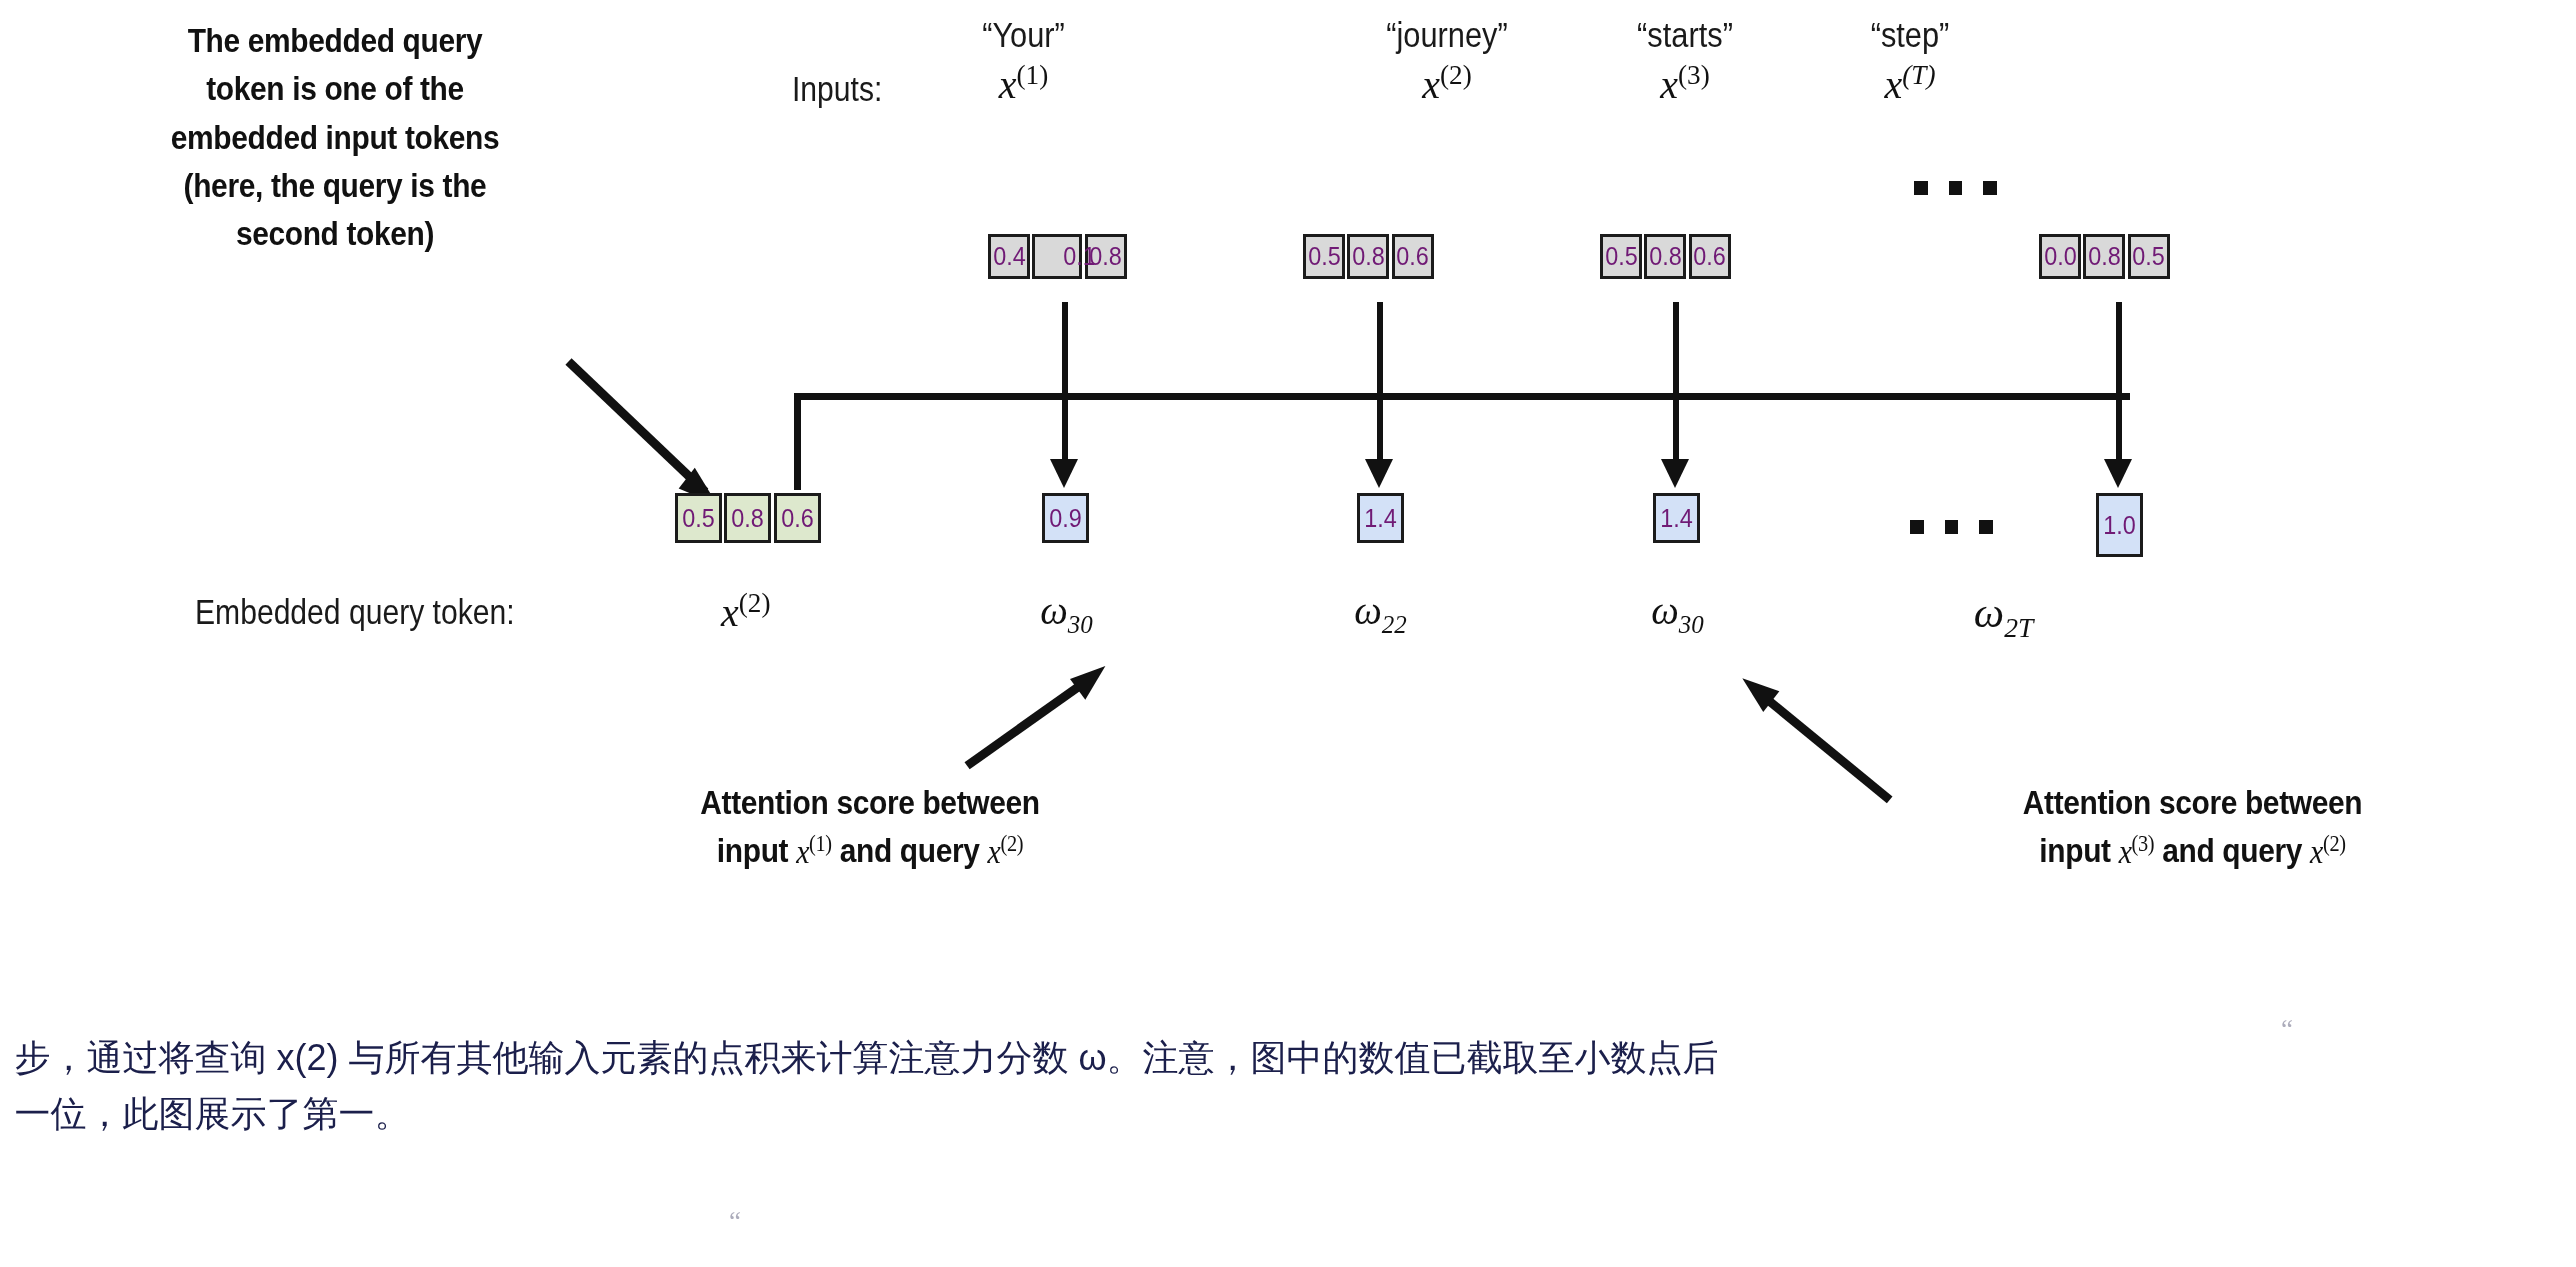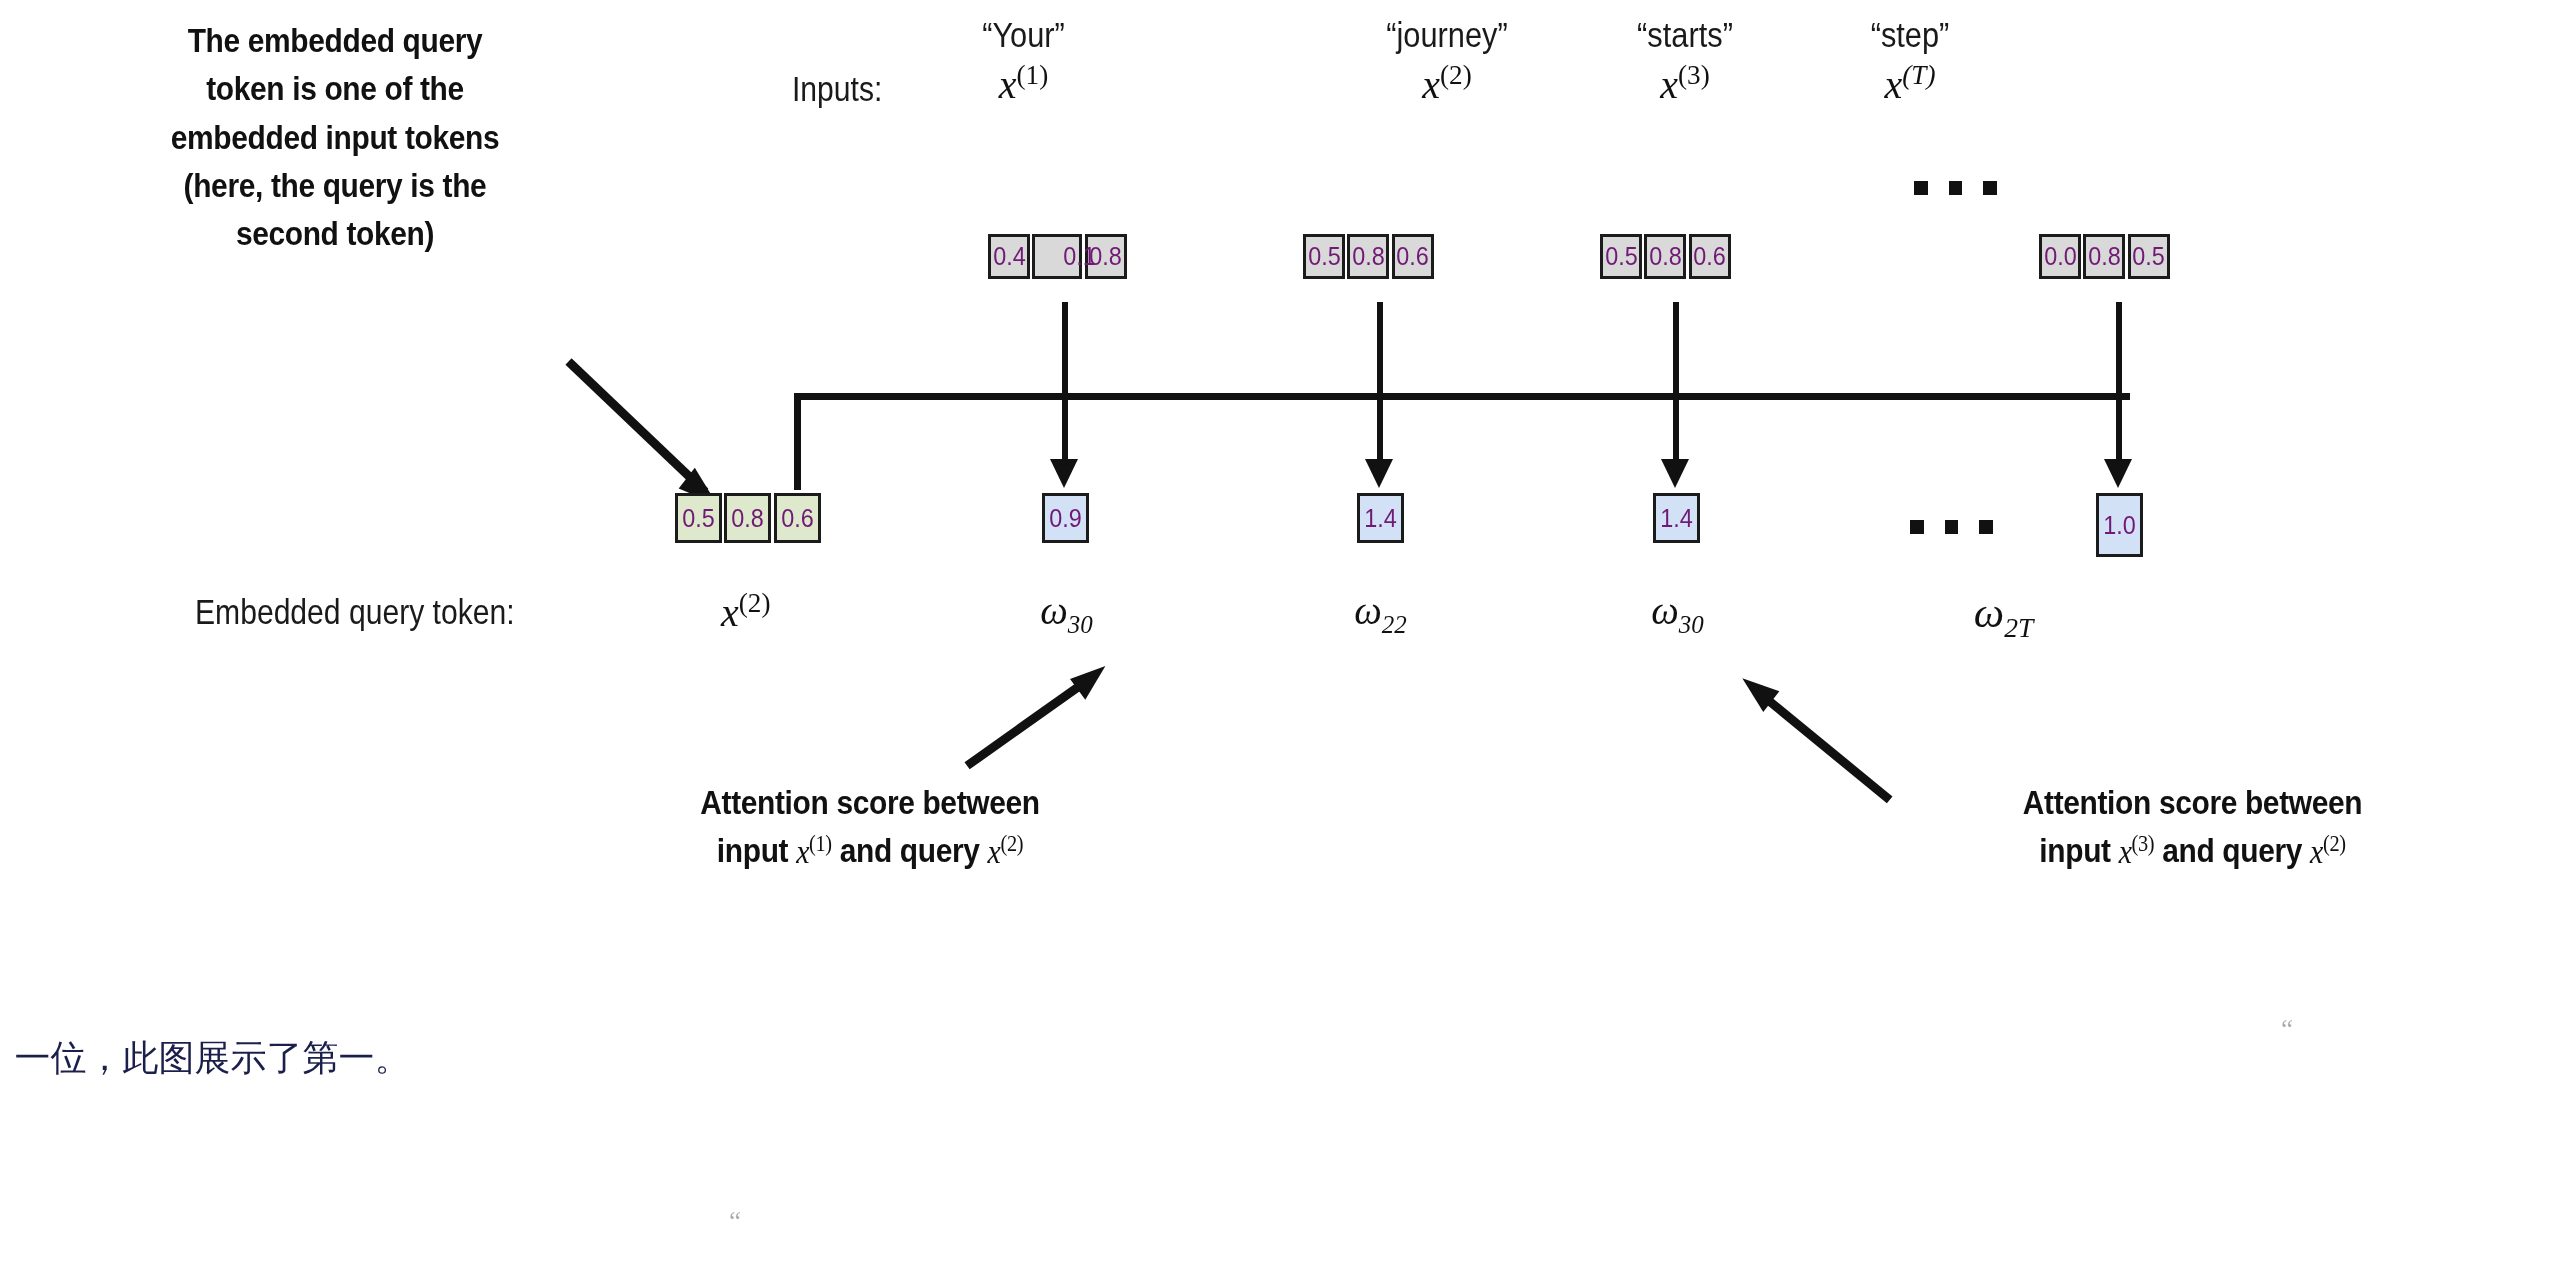--- a/index.html
+++ b/index.html
@@ -302,20 +302,21 @@
     <line x1="295" y1="165" x2="128" y2="28" stroke="#111" stroke-width="11"></line>
     <polygon points="112,14 158,30 138,56" fill="#111"></polygon>
   </svg>
 
   <div class="callout" style="left:1886px;top:778px;width:613px;font-size:34px;">
     <span class="ln">Attention score between</span>
     <span class="ln"><span>input </span><span class="mi"><span>x</span><span class="sup">(3)</span></span><span> and query </span><span class="mi"><span>x</span><span class="sup">(2)</span></span></span>
   </div>
 
   <div class="caption" style="left:14.5px;top:1030px;width:2547px;">
+    <span class="cl">步，通过将查询 x(2) 与所有其他输入元素的点积来计算注意力分数 ω。注意，图中的数值已截取至小数点后</span>
     <span class="cl">一位，此图展示了第一。</span>
   </div>
 
   <div class="ghost" style="left:729px;top:1206px;">“</div>
   <div class="ghost" style="left:2281px;top:1014px;">“</div>
 
 </div>
 
 
 </body></html>

